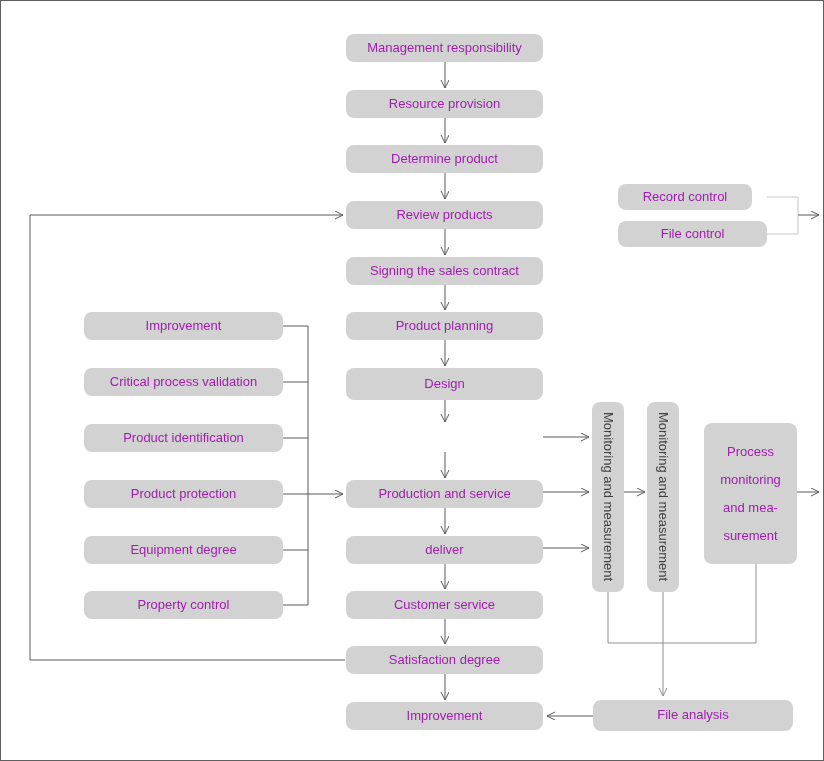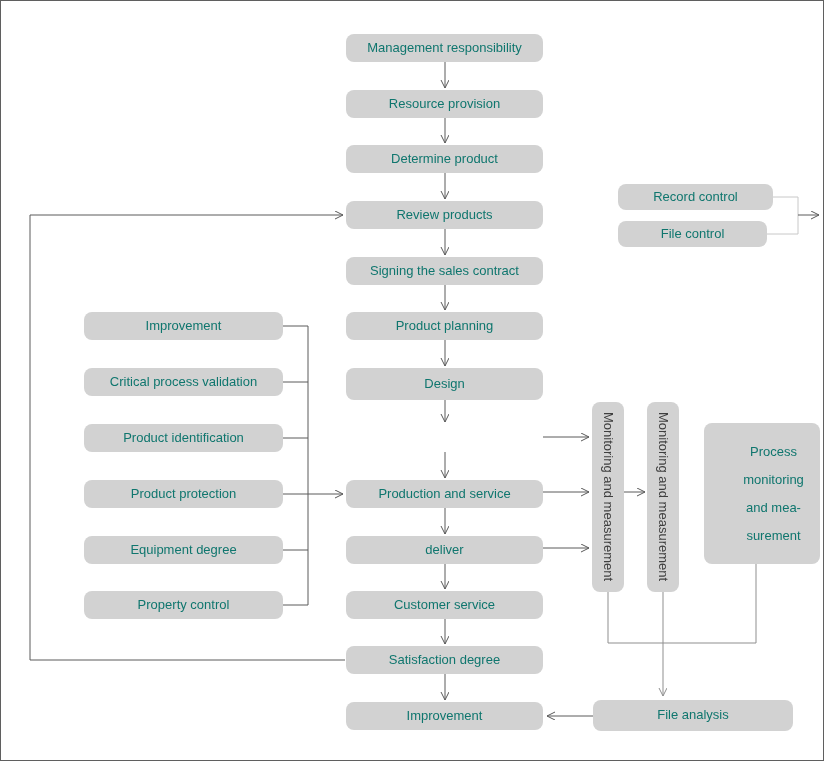--- a/index.html
+++ b/index.html
@@ -9,21 +9,21 @@
     box-sizing:border-box;
     border:1px solid #5f5f5f;
     background:#fff;
     font-family:"Liberation Sans", sans-serif;
     overflow:hidden;
   }
   .node{
     position:absolute;
     background:#d2d2d2;
     border-radius:8px;
-    color:#0f766e;
+    color:#a21caf;
     font-size:13px;
     display:flex;
     align-items:center;
     justify-content:center;
     text-align:center;
     line-height:1.15;
   }
   .vnode{
     position:absolute;
     background:#d2d2d2;
@@ -32,21 +32,20 @@
     font-size:13px;
     writing-mode:vertical-rl;
     display:flex;
     align-items:center;
     justify-content:center;
     text-align:center;
   }
   .multiline{
     flex-direction:column;
     line-height:28px;
-    padding-left:23px;
   }
   svg.wires{position:absolute;left:0;top:0;width:824px;height:761px;pointer-events:none;}
 </style>
 </head>
 <body>
 
 <div class="stage">
 
   <svg class="wires" viewBox="0 0 824 761">
     <defs>
@@ -119,21 +118,21 @@
   <div class="node" style="left:345px;top:645px;width:197px;height:28px">Satisfaction degree</div>
   <div class="node" style="left:345px;top:701px;width:197px;height:28px">Improvement</div>
 
   <div class="node" style="left:83px;top:311px;width:199px;height:28px">Improvement</div>
   <div class="node" style="left:83px;top:367px;width:199px;height:28px">Critical process validation</div>
   <div class="node" style="left:83px;top:423px;width:199px;height:28px">Product identification</div>
   <div class="node" style="left:83px;top:479px;width:199px;height:28px">Product protection</div>
   <div class="node" style="left:83px;top:535px;width:199px;height:28px">Equipment degree</div>
   <div class="node" style="left:83px;top:590px;width:199px;height:28px">Property control</div>
 
-  <div class="node" style="left:617px;top:183px;width:155px;height:26px">Record control</div>
+  <div class="node" style="left:617px;top:183px;width:134px;height:26px">Record control</div>
   <div class="node" style="left:617px;top:220px;width:149px;height:26px">File control</div>
 
   <div class="vnode" style="left:591px;top:401px;width:32px;height:190px">Monitoring and measurement</div>
   <div class="vnode" style="left:646px;top:401px;width:32px;height:190px">Monitoring and measurement</div>
 
   <div class="node multiline" style="left:703px;top:422px;width:93px;height:141px">
     <div>Process</div>
     <div>monitoring</div>
     <div>and mea-</div>
     <div>surement</div>

